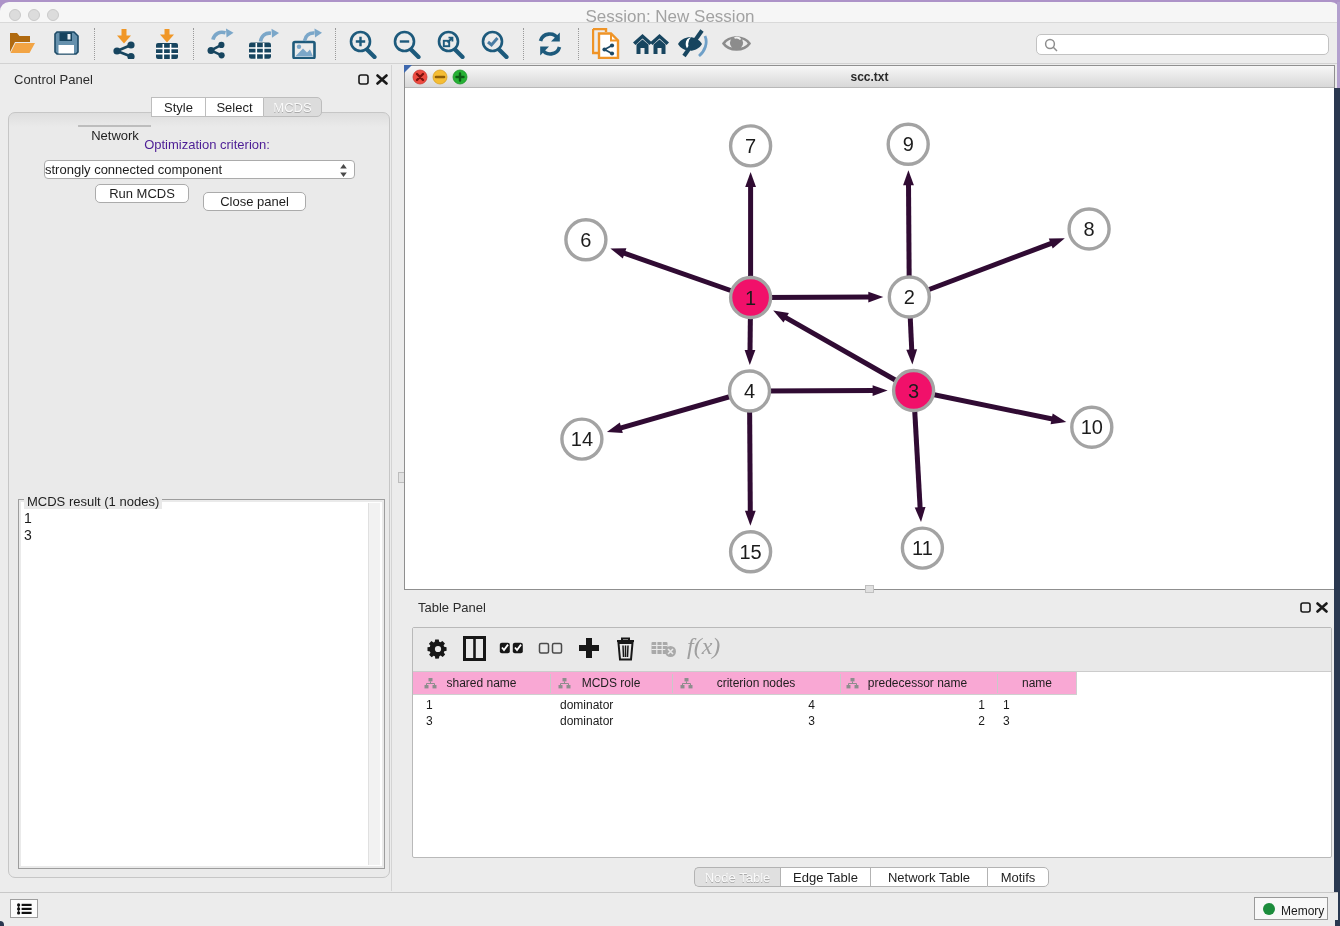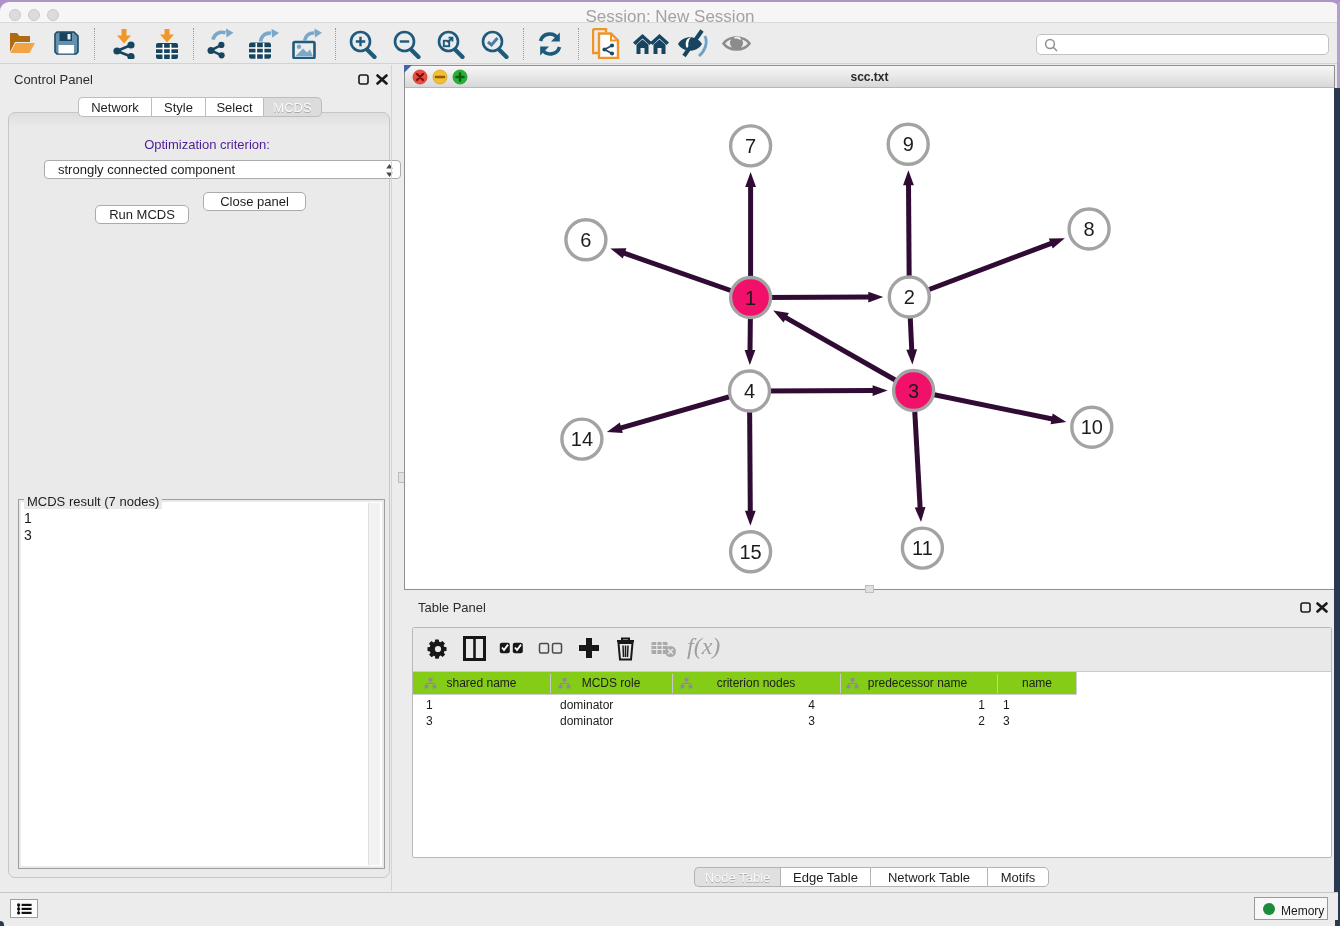--- a/index.html
+++ b/index.html
@@ -16,44 +16,44 @@
 #appTitle { position:absolute; top:5px; left:0; width:100%; text-align:center; font-size:17px; color:#a2a2a2; }
 
 #toolbar { left:0; top:23px; width:1340px; height:41px; background:#ececec; border-bottom:1px solid #d2d2d2; }
 .sep { position:absolute; top:5px; height:32px; width:0; border-left:1px dotted #9a9a9a; }
 .ticon { position:absolute; }
 #searchbox { position:absolute; left:1036px; top:34px; width:293px; height:21px; background:#fff; border:1px solid #c2c2c2; border-radius:5px; }
 #cpTitle { left:14px; top:72px; font-size:13px; color:#2c2c2c; }
 #cpBody { left:8px; top:112px; width:382px; height:766px; background:linear-gradient(#dedede, #eaeaea 14px); border:1px solid #c6c6c6; border-radius:7px; }
 #cpTabs { left:78px; top:97px; width:245px; height:20px; display:flex; font-size:13px; }
 .cptab { background:#fff; border:1px solid #bdbdbd; border-right:none; flex:0 0 auto; text-align:center; line-height:19px; color:#1e1e1e; }
-.cptab:first-child { border-radius:5px 0 0 5px; }
+.cptab:first-child { border-radius:5px 0 0 5px;margin-top:28px; }
 .cptab.sel { background:#dcdcdc; color:#fafafa; border:1px solid #bdbdbd; border-radius:0 5px 5px 0; text-shadow:0 1px 0 #aaa; }
 #optLabel { left:4px; top:137px; width:382px; text-align:center; font-size:13px; color:#4c1d95;padding-left:24px; }
-#combo { left:44px; top:160px; width:357px; height:19px; background:#fff; border:1px solid #ababab; border-radius:4px; font-size:13px; color:#1e1e1e; line-height:17px; padding-left:13px; }
+#combo { left:44px; top:160px; width:311px; height:19px; background:#fff; border:1px solid #ababab; border-radius:4px; font-size:13px; color:#1e1e1e; line-height:17px; }
 .btn { position:absolute; height:19px; background:#fff; border:1px solid #ababab; border-radius:5px; font-size:13px; color:#1e1e1e; text-align:center; line-height:18px; }
-#btnRun { left:95px; top:205px; width:94px; }
+#btnRun { left:95px; top:184px; width:94px; }
 #btnClose { left:203px; top:192px; width:103px; }
 #fieldset { left:18px; top:499px; width:367px; height:370px; border:1px solid #9d9d9d; }
 #fsLegend { left:24px; top:494px; background:#e9e9e9; padding:0 3px; font-size:13px; color:#1e1e1e; }
 #fsWhite { left:21px; top:502px; width:361px; height:364px; background:#fff; font-size:14px; color:#1a1a1a; line-height:17px; padding:8px 0 0 3px; }
 #fsScroll { left:368px; top:503px; width:12px; height:362px; background:#f2f2f2; border-left:1px solid #e0e0e0; }
 
 #vsplit { left:391px; top:65px; width:1px; height:826px; background:#d4d4d4; }
 #vhandle { left:398px; top:472px; width:7px; height:11px; background:#e2e2e2; border:1px solid #bdbdbd; }
 #hhandle { left:865px; top:585px; width:9px; height:8px; background:#e0e0e0; border:1px solid #c0c0c0; }
 
 #netwin { left:404px; top:65px; width:931px; height:525px; border:1px solid #8f8f8f; background:#fff; }
 #netbar { position:absolute; left:0; top:0; width:929px; height:22px; background:linear-gradient(#f7f7f7, #d8d8d8); border-bottom:1px solid #b8b8b8; }
 #netTitle { position:absolute; top:4px; left:0; width:100%; text-align:center; font-size:12px; font-weight:bold; color:#2a2a2a; }
 
 #tpTitle { left:418px; top:600px; font-size:13px; color:#2c2c2c; }
 #tpBox { left:412px; top:627px; width:920px; height:231px; background:#fff; border:1px solid #b9b9b9; border-radius:2px; }
 #tpToolbar { position:absolute; left:0; top:0; width:918px; height:44px; background:#e9e9e9; border-bottom:1px solid #cccccc; }
-#tpHeader { position:absolute; left:0; top:44px; width:664px; height:23px; background:#84cc16; border-bottom:1px solid #cfcfcf; border-right:1px solid #cfcfcf; font-size:12px; color:#1e1e1e; }
+#tpHeader { position:absolute; left:0; top:44px; width:664px; height:23px; background:#f9a8d4; border-bottom:1px solid #cfcfcf; border-right:1px solid #cfcfcf; font-size:12px; color:#1e1e1e; }
 .hcell { position:absolute; top:0; height:23px; line-height:22px; }
 .hdiv { position:absolute; top:2px; height:19px; width:1px; background:#c9c9c9; }
 .hico { position:absolute; top:6px; }
 .trow { position:absolute; font-size:12px; color:#1a1a1a; height:16px; line-height:16px; }
 
 #btabs { left:694px; top:867px; height:20px; display:flex; font-size:13px; }
 .btab { background:#fff; border:1px solid #b3b3b3; border-right:none; text-align:center; line-height:19px; color:#1e1e1e; }
 .btab:first-child { border-radius:5px 0 0 5px; background:#e0e0e0; color:#fafafa; text-shadow:0 1px 0 #aaa; }
 .btab:last-child { border-right:1px solid #b3b3b3; border-radius:0 5px 5px 0; }
 
@@ -210,21 +210,21 @@
 <div class="abs" id="combo">strongly connected component
 <svg style="position:absolute;right:6px;top:3px" width="9" height="13" viewBox="0 0 9 13">
       <path d="M4.5 0 L7.8 4.4 L1.2 4.4 Z M4.5 13 L7.8 8.6 L1.2 8.6 Z" fill="#4a4a4a"></path>
     </svg>
 </div>
 <div class="btn" id="btnRun">Run MCDS</div>
 <div class="btn" id="btnClose">Close panel</div>
 <div class="abs" id="fieldset"></div>
 <div class="abs" id="fsWhite">1<br>3</div>
 <div class="abs" id="fsScroll"></div>
-<div class="abs" id="fsLegend">MCDS result (7 nodes)</div>
+<div class="abs" id="fsLegend">MCDS result (1 nodes)</div>
 <div class="abs" id="vsplit"></div>
 <div class="abs" id="vhandle"></div>
 
 <div class="abs" id="netwin">
   <svg style="position:absolute;left:-1px;top:-1px;z-index:5" width="8" height="8" viewBox="0 0 8 8">
       <path d="M0 0 L8 0 L0 8 Z" fill="#3e68ae"></path>
     </svg>
   <div id="netbar">
     <div id="netTitle">scc.txt</div>
     <svg style="position:absolute;left:7px;top:3px" width="62" height="16" viewBox="0 0 62 16">

